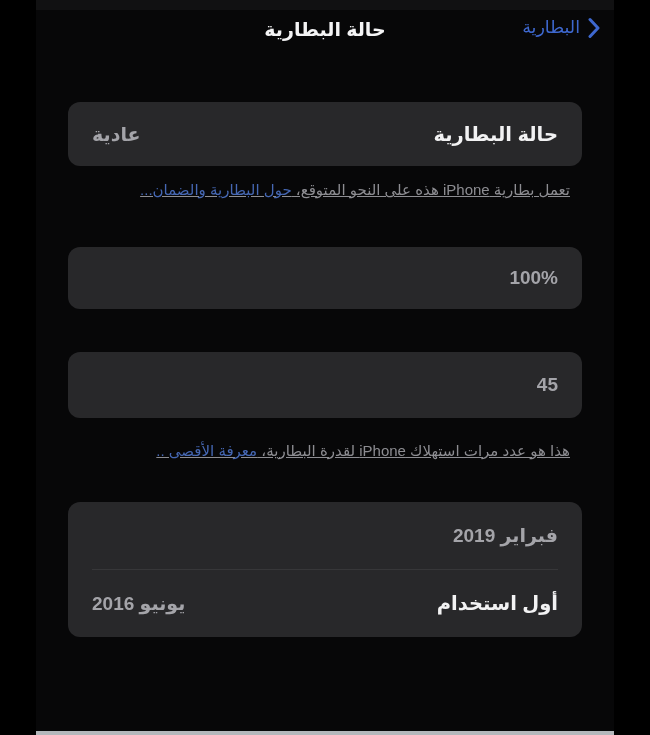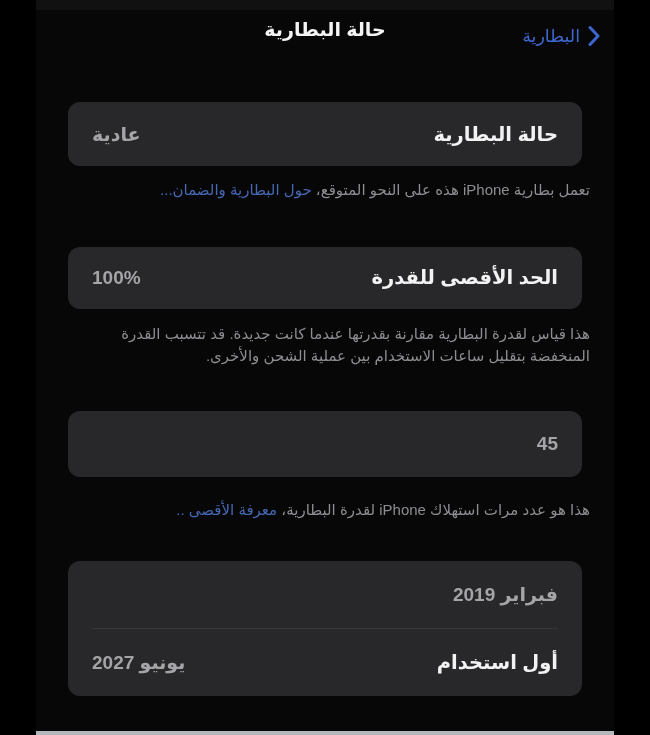--- a/index.html
+++ b/index.html
@@ -36,25 +36,23 @@
     font-size: 19px;
     font-weight: 700;
     color: #f4f4f5;
     letter-spacing: 0.2px;
   }
   .back-button {
     position: absolute;
     top: 17px;
     right: 14px;
     display: flex;
-    align-items: center;
     gap: 7px;
     color: #3e68cf;
     cursor: pointer;
-    margin-top: 8px;
   }
   .back-button .chevron { display: block; }
   .back-label {
     font-size: 17.5px;
     color: #3e68cf;
   }
 
   
   .card {
     background: #28282a;
@@ -87,25 +85,26 @@
     color: #a4a4a9;
   }
   .separator {
     height: 1px;
     margin: 0 24px;
     background: rgba(255,255,255,0.07);
   }
 
   
   .footnote {
-    margin: 13px 24px 0;
+    margin: 13px 44px 0;
     font-size: 15px;
     line-height: 1.5;
     color: #8d8d92;
     text-align: right;
+    text-decoration: underline;
   }
   .footnote-2 { margin-top: 14px; }
   .footnote-3 { margin-top: 22px; }
   .footnote .link {
     color: #4668b4;
     text-decoration: none;
     cursor: pointer;
   }
 
   
@@ -136,42 +135,38 @@
       <span class="row-label">حالة البطارية</span>
       <span class="row-value">عادية</span>
     </div>
   </section>
   <p class="footnote">
     <span>تعمل بطارية iPhone هذه على النحو المتوقع، </span><a class="link">حول البطارية والضمان...</a>
   </p>
 
   <section class="card card-2">
     <div class="row row-h62">
-      <span class="row-label">الحد الأقصى للقدرة</span>
       <span class="row-value">100%</span>
     </div>
   </section>
-  <p class="footnote footnote-2">
-    <span>هذا قياس لقدرة البطارية مقارنة بقدرتها عندما كانت جديدة. قد تتسبب القدرة المنخفضة بتقليل ساعات الاستخدام بين عملية الشحن والأخرى.</span>
-  </p>
 
   <section class="card card-3">
     <div class="row row-h66">
       <span class="row-value">45</span>
     </div>
   </section>
   <p class="footnote footnote-3">
     <span>هذا هو عدد مرات استهلاك iPhone لقدرة البطارية، </span><a class="link">معرفة الأقصى ..</a>
   </p>
 
   <section class="card card-4">
     <div class="row row-h67">
       <span class="row-value">فبراير 2019</span>
     </div>
     <div class="separator"></div>
     <div class="row row-h67">
       <span class="row-label">أول استخدام</span>
-      <span class="row-value">يونيو 2027</span>
+      <span class="row-value">يونيو 2016</span>
     </div>
   </section>
 
   <div class="bottom-strip"></div>
 </div>
 
 </body></html>

